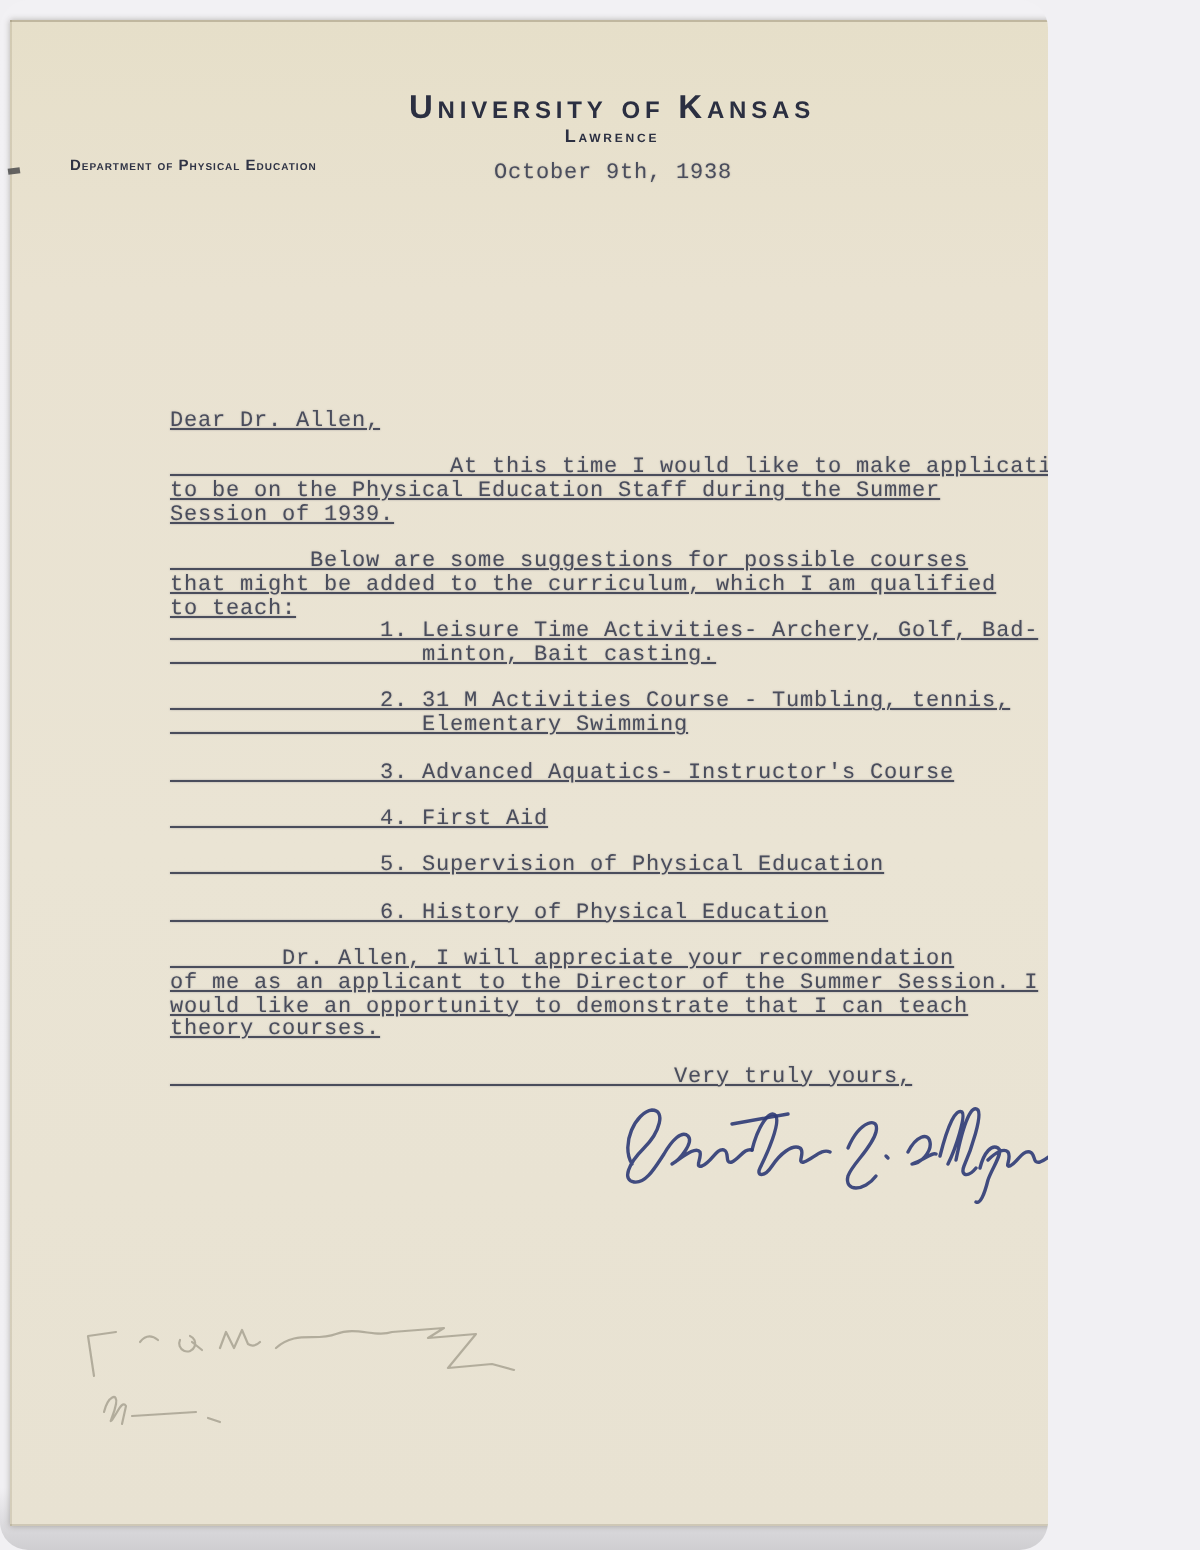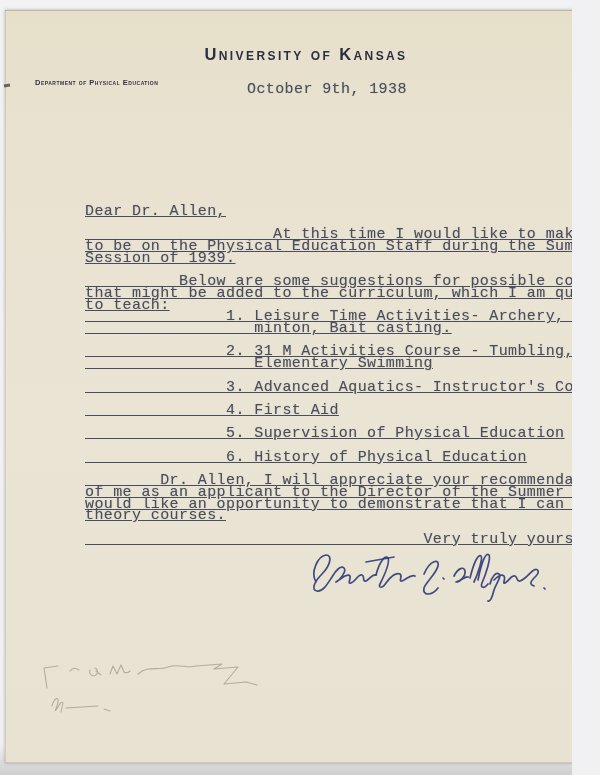--- a/index.html
+++ b/index.html
@@ -3,24 +3,25 @@
 <meta charset="utf-8">
 <style>
   html, body {
     margin: 0;
     padding: 0;
     background: #f1f0f3;
     font-family: "Liberation Sans", sans-serif;
   }
   .scan {
     position: relative;
-    width: 572px;
+    width: 524px;
     height: 775px;
     background: linear-gradient(180deg, #f2f1f4 0%, #f1f0f3 96%, #d6d5d8 99%, #cfced1 100%);
     overflow: hidden;
+    border-radius: 14px;
   }
   .paper {
     position: absolute;
     left: 5px;
     top: 10px;
     width: 580px;
     height: 753px;
     background: linear-gradient(180deg, #e6dfc9 0%, #e9e2d1 18%, #eae4d4 55%, #e8e2d2 100%);
     box-shadow:
       0 0 3px rgba(60,55,40,0.35),
@@ -62,21 +63,21 @@
     box-sizing: border-box;
     text-align: center;
     font-variant: small-caps;
     font-weight: bold;
     font-size: 9px;
     letter-spacing: 1.4px;
     color: #2b2f41;
   }
   .typewriter {
     font-family: "Liberation Mono", "DejaVu Sans Mono", monospace;
-    font-size: 15px;
+    font-size: 11px;
     letter-spacing: 0.4px;
     color: #4a4d5c;
     text-shadow: 0 0 1px rgba(74,77,92,0.35);
   }
   .letter-date {
     position: absolute;
     left: 242px;
     top: 71px;
     white-space: pre;
   }
@@ -129,20 +130,21 @@
   }
 </style>
 </head>
 <body>
 
 <div class="scan">
   <div class="paper">
 
     <div class="letterhead-title">University of Kansas</div>
 
+    <div class="letterhead-sub">Lawrence</div>
 
     <div class="letterhead-dept">Department of Physical Education</div>
 
     <div class="typewriter letter-date">October 9th, 1938</div>
 
     <pre class="typewriter letter-body">Dear Dr. Allen,
 
                     At this time I would like to make application
 to be on the Physical Education Staff during the Summer
 Session of 1939.

